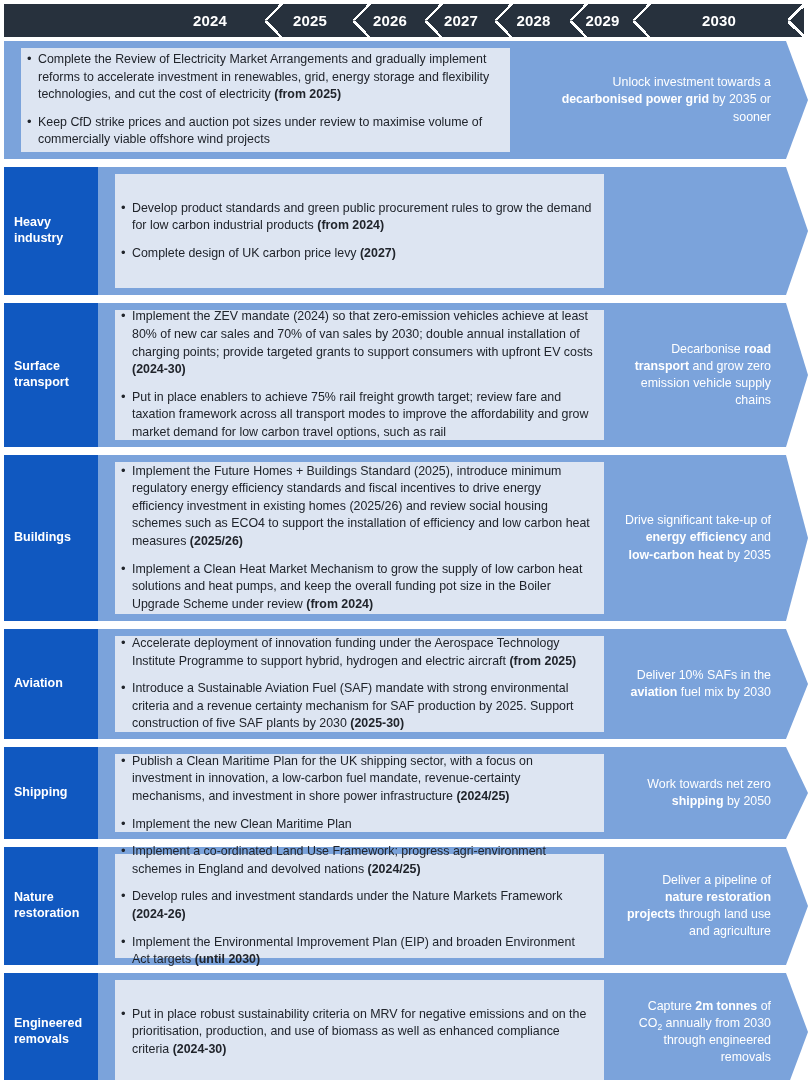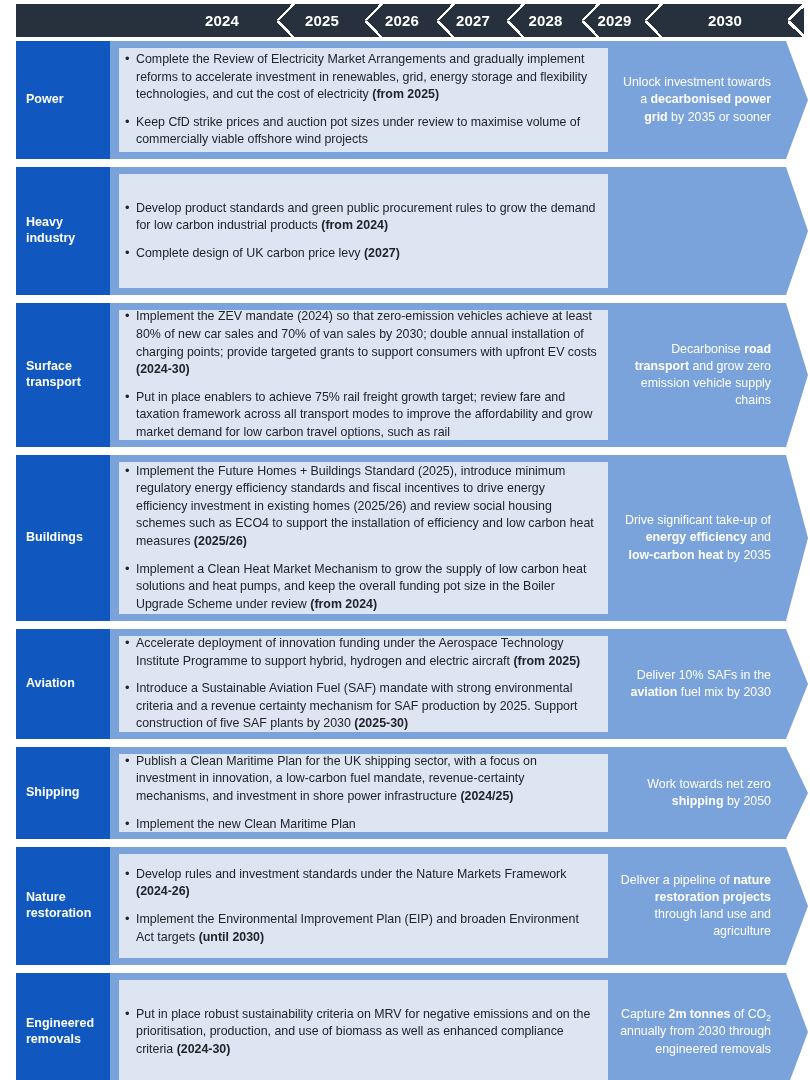--- a/index.html
+++ b/index.html
@@ -12,21 +12,21 @@
     height: 1080px;
     font-family: "Liberation Sans", sans-serif;
     overflow: hidden;
   }
 
   #roadmap {
     position: relative;
     width: 808px;
     height: 1080px;
     box-sizing: border-box;
-    padding: 4px 0 0 12px;
+    padding: 4px 0 0 0;
   }
 
   
   .timeline {
     position: relative;
     height: 33px;
     margin: 0 4px 4px 4px;
     background: #27313D;
     display: flex;
   }
@@ -115,21 +115,21 @@
     flex: 0 0 9px;
   }
 
   .actions {
     position: relative;
     z-index: 2;
     flex: 0 0 489px;
     background: #DDE5F2;
     box-sizing: border-box;
     padding: 9px 11px 9px 5px;
-    margin: 7px 0;
+    margin: 7px 8px;
     display: flex;
     flex-direction: column;
     justify-content: center;
   }
   .actions ul {
     margin: 0;
     padding: 0;
     list-style: none;
   }
   .actions li {
@@ -196,23 +196,20 @@
       </div>
     <div class="tl-year" style="flex:1 1 auto">
         <span>2030</span>
       <div class="tl-cap"></div>
     </div>
   </div>
 
   <div id="rows-container">
       <div class="row" style="height: 118px;">
         <div class="band"></div>
-        <div class="label">
-          <span>Power</span>
-        </div>
         <div class="spacer"></div>
         <div class="actions">
           <ul>
             <li>Complete the Review of Electricity Market Arrangements and gradually implement reforms to accelerate investment in renewables, grid, energy storage and flexibility technologies, and cut the cost of electricity <b>(from 2025)</b></li>
             <li>Keep CfD strike prices and auction pot sizes under review to maximise volume of commercially viable offshore wind projects</li>
           </ul>
         </div>
         <div class="goal">
           <span>Unlock investment towards a <b>decarbonised power grid</b> by 2035 or sooner</span>
         </div>
@@ -295,20 +292,21 @@
         </div>
       </div>
       <div class="row" style="height: 118px;">
         <div class="band"></div>
         <div class="label">
           <span>Nature restoration</span>
         </div>
         <div class="spacer"></div>
         <div class="actions">
           <ul>
+            <li>Implement a co-ordinated Land Use Framework; progress agri-environment schemes in England and devolved nations <b>(2024/25)</b></li>
             <li>Develop rules and investment standards under the Nature Markets Framework <b>(2024-26)</b></li>
             <li>Implement the Environmental Improvement Plan (EIP) and broaden Environment Act targets <b>(until 2030)</b></li>
           </ul>
         </div>
         <div class="goal">
           <span>Deliver a pipeline of <b>nature restoration projects</b> through land use and agriculture</span>
         </div>
       </div>
       <div class="row" style="height: 118px;">
         <div class="band"></div>

